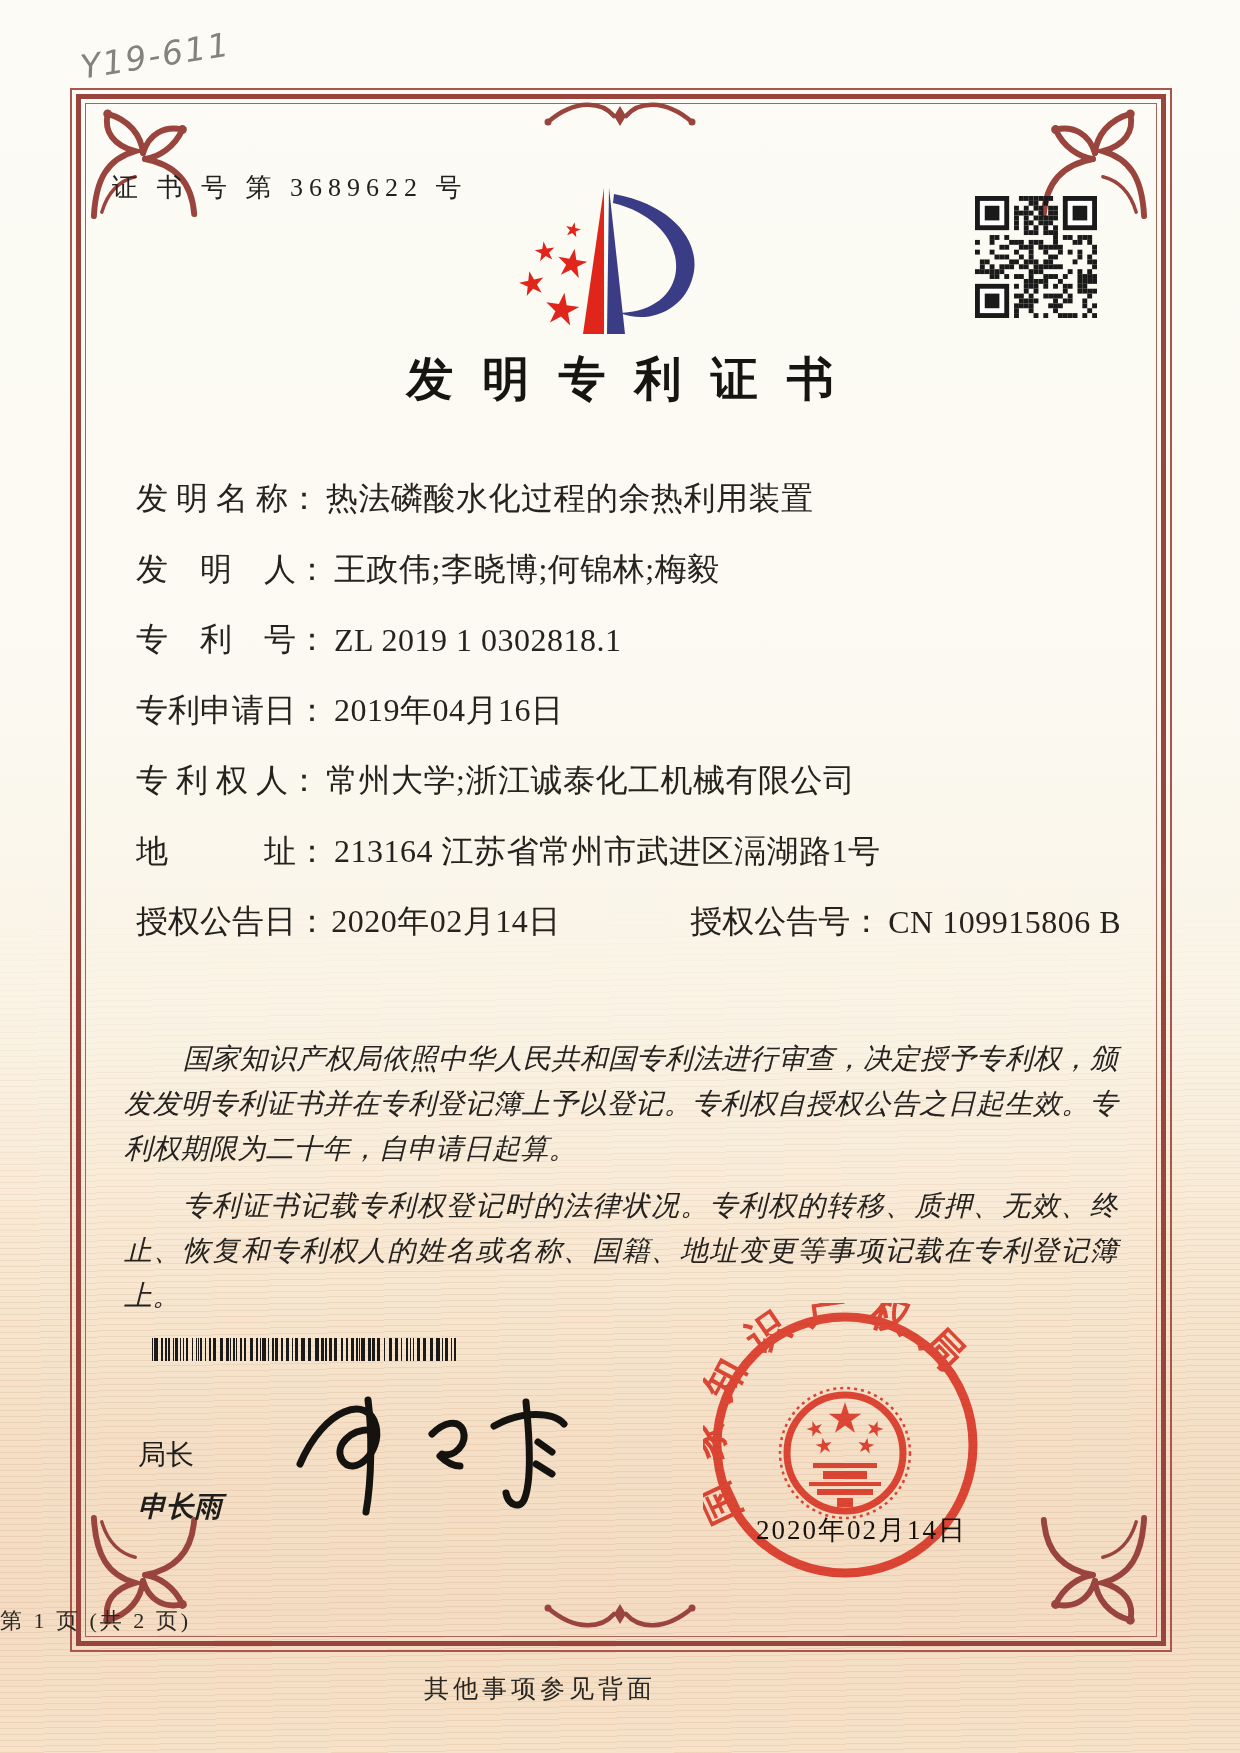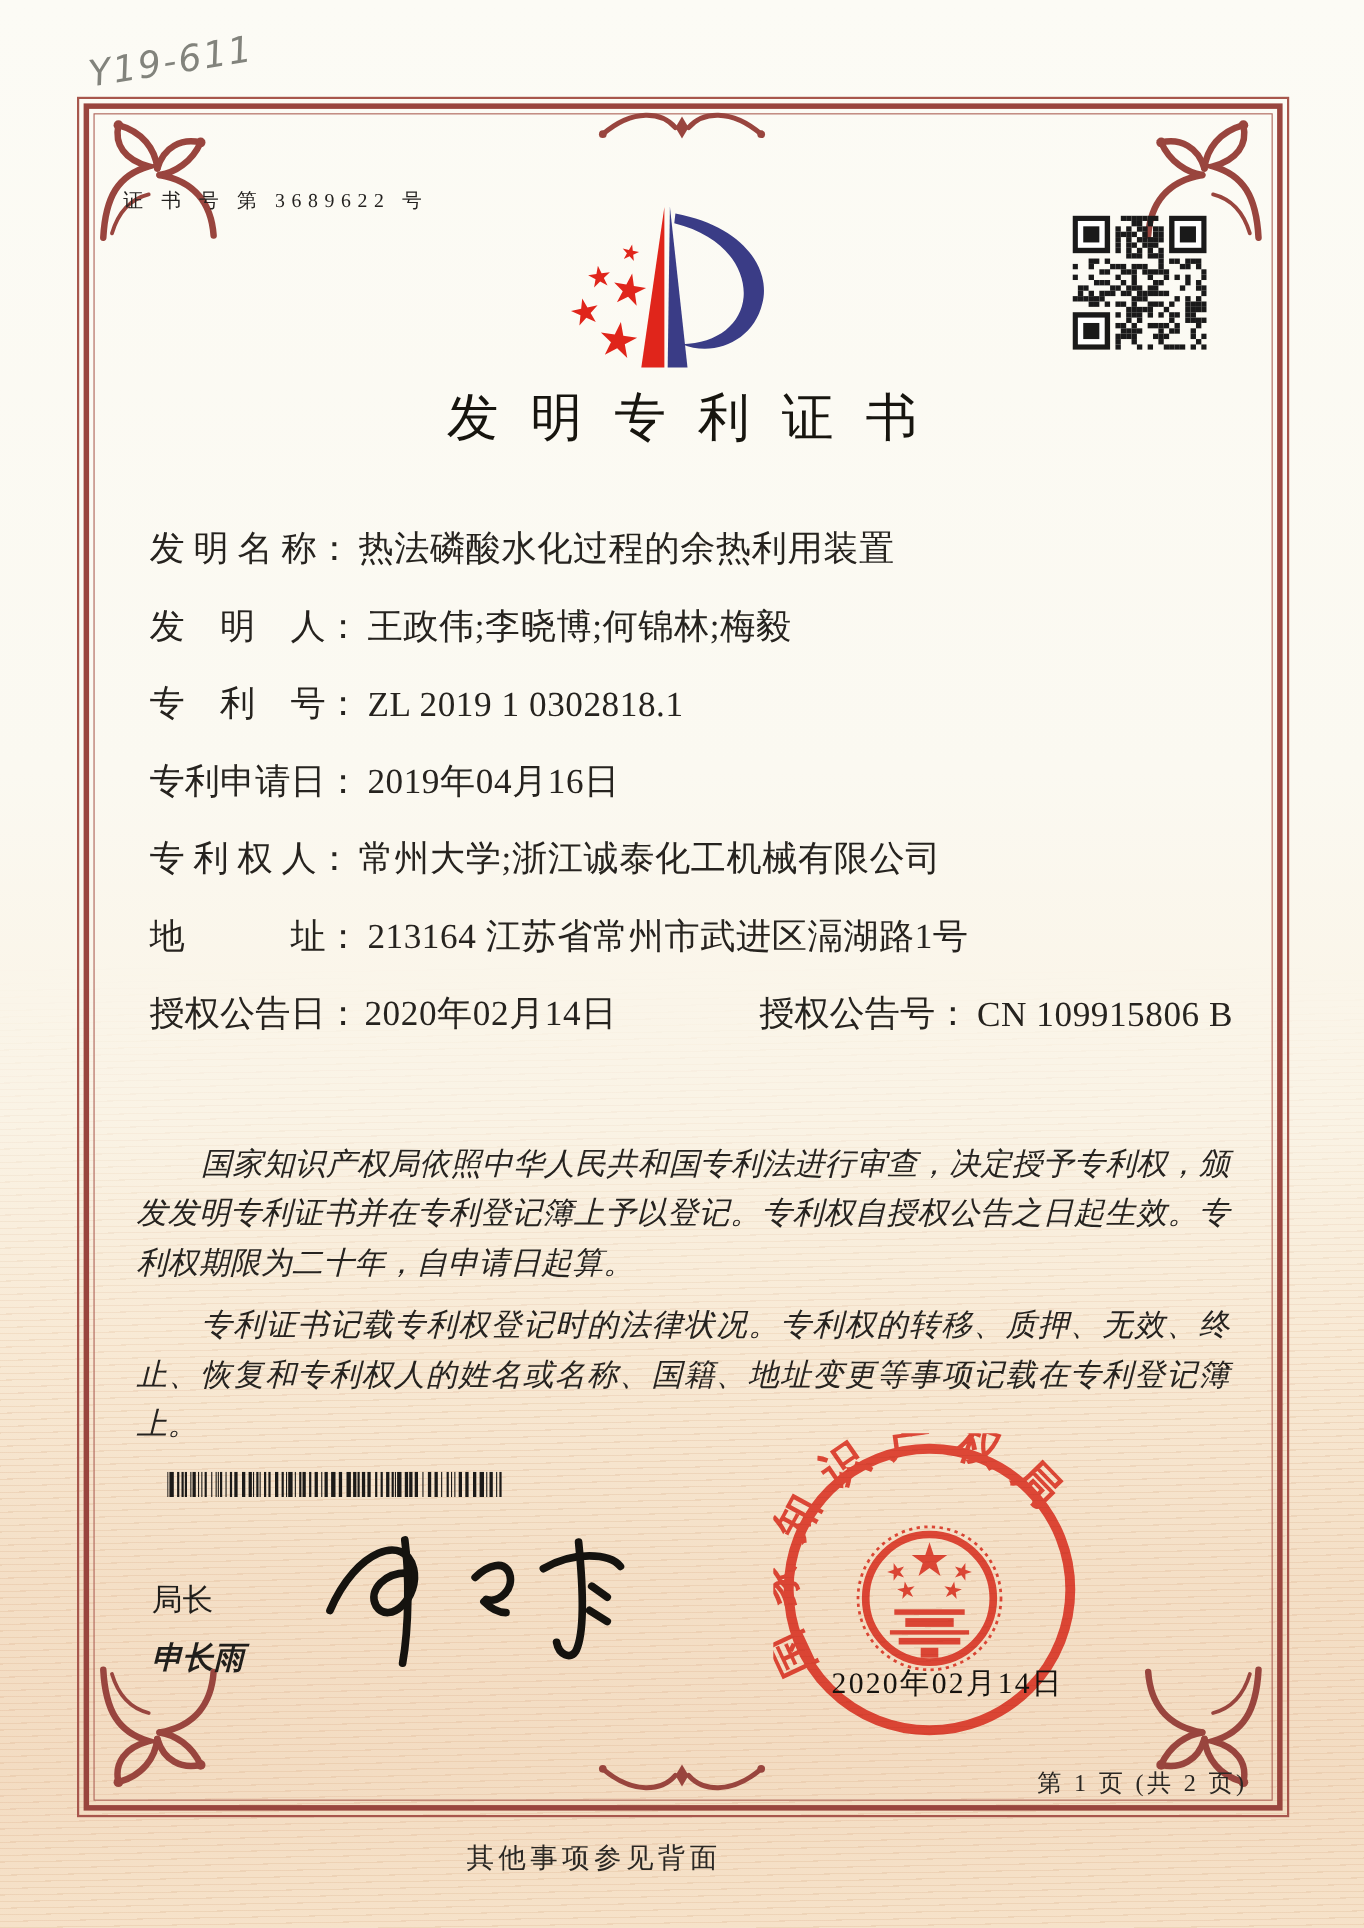--- a/index.html
+++ b/index.html
@@ -16,42 +16,42 @@
   }
   
   .frame{position:absolute; left:70px; top:88px; width:1098px; height:1560px; border:2px solid #a8574d;}
   .frame::before{content:""; position:absolute; inset:4px; border:5px solid #99453e;}
   .frame::after{content:""; position:absolute; inset:13px; border:1px solid #ad6156;}
   .orn{position:absolute; pointer-events:none;}
   .annotation{
     position:absolute; left:80px; top:36px; font-family:"DejaVu Sans", sans-serif;
     font-style:italic; font-size:33px; color:#82837c; transform:rotate(-9deg); letter-spacing:2px;
   }
-  .cert-no{position:absolute; left:112px; top:170px; font-size:18px; letter-spacing:6px; color:#242220;}
+  .cert-no{position:absolute; left:112px; top:170px; font-size:26px; letter-spacing:6px; color:#242220;}
   .logo{position:absolute; left:452px; top:152px;}
   .qr{position:absolute; left:975px; top:196px;}
   .title{
     position:absolute; left:70px; top:348px; width:1100px; text-align:center;
-    font-size:47px; font-weight:normal; letter-spacing:.62em; text-indent:.62em; color:#17150f;
+    font-size:47px; font-weight:bold; letter-spacing:.62em; text-indent:.62em; color:#17150f;
   }
   .fields{position:absolute; left:136px; top:464px; width:985px;}
   .row{display:flex; align-items:center; height:70.5px; font-size:32px; color:#26231f;}
   .row .lbl{min-width:140px; white-space:nowrap;}
   .row .val{margin-left:6px; white-space:nowrap; letter-spacing:.5px;}
   .row .val.w{width:364px;}
   .row .lbl2{white-space:nowrap;text-align:center;}
   .paras{position:absolute; left:112px; top:1024px; width:1018px;}
   .paras p{margin:12px; font-size:28px; line-height:45px; text-indent:2.1em; text-align:justify; color:#262320; letter-spacing:.3px;font-style:italic;}
   .barcode{position:absolute; left:152px; top:1338px;}
   .signer-title{position:absolute; left:138px; top:1436px; font-family:"Liberation Sans",sans-serif; font-weight:normal; font-size:28px; color:#201e1b;}
   .signer-name{position:absolute; left:138px; top:1488px; font-family:"Liberation Sans",sans-serif; font-weight:bold; font-size:28px; color:#201e1b;font-style:italic;}
   .signature{position:absolute; left:282px; top:1386px;}
   .seal{position:absolute; left:703px; top:1303px; opacity:.9; mix-blend-mode:multiply;}
   .seal-date{position:absolute; left:756px; top:1512px; font-size:27px; letter-spacing:2px; color:#16130f; white-space:nowrap;}
-  .page-info{position:absolute; left:0; top:1606px; width:1134px; text-align:right; font-size:22px; letter-spacing:3px; color:#2a2723;}
+  .page-info{position:absolute; left:0; top:1606px; width:1134px; text-align:left; font-size:22px; letter-spacing:3px; color:#2a2723;}
   .back-note{position:absolute; left:0; top:1672px; width:1080px; text-align:center; font-size:25px; letter-spacing:4px; color:#2a2723;}
 </style>
 </head>
 <body>
 
 <div class="page">
   <div class="waves"></div>
 
   <svg width="0" height="0" style="position:absolute">
     <defs>

